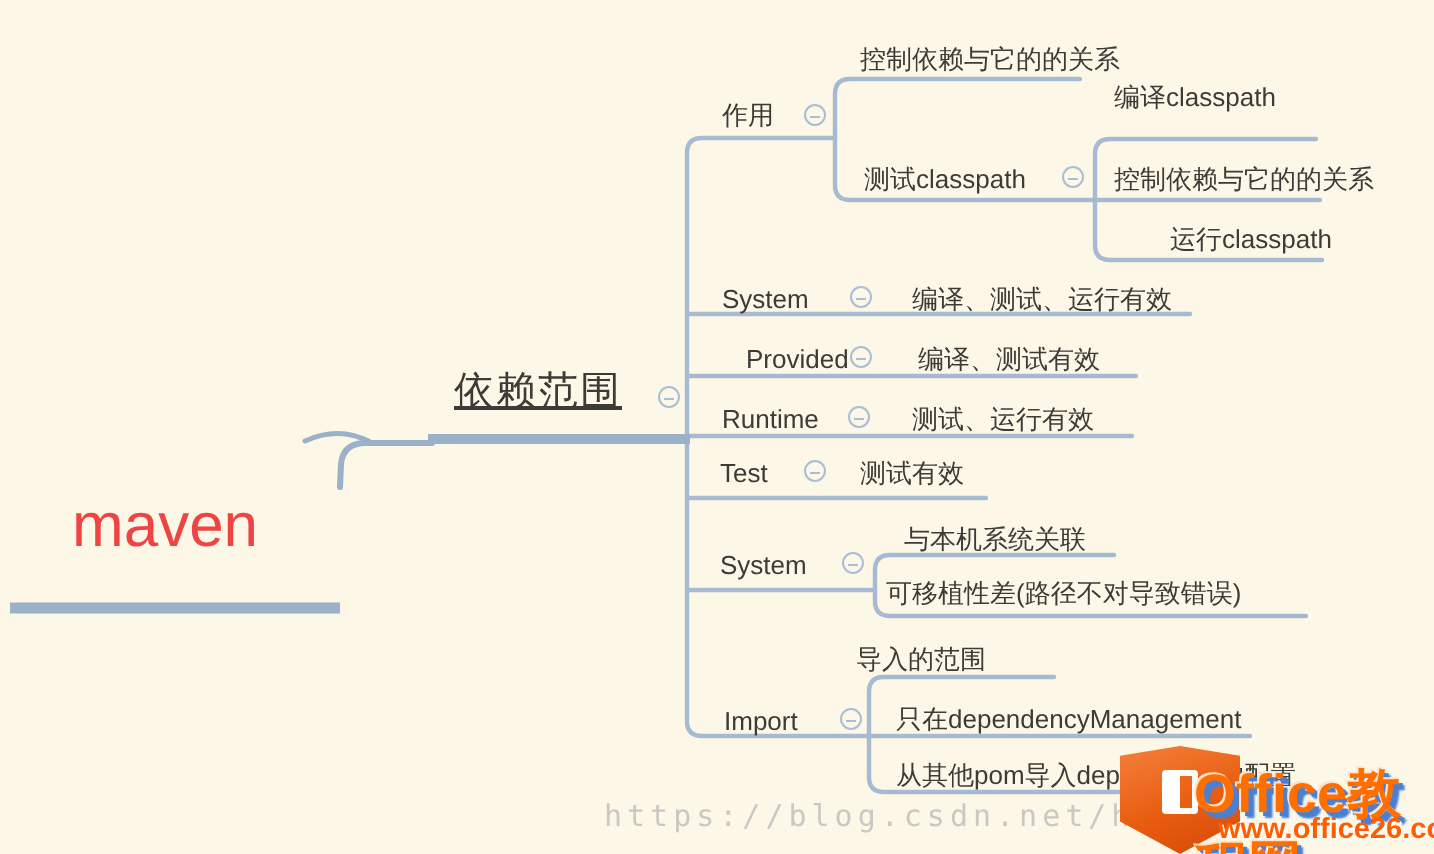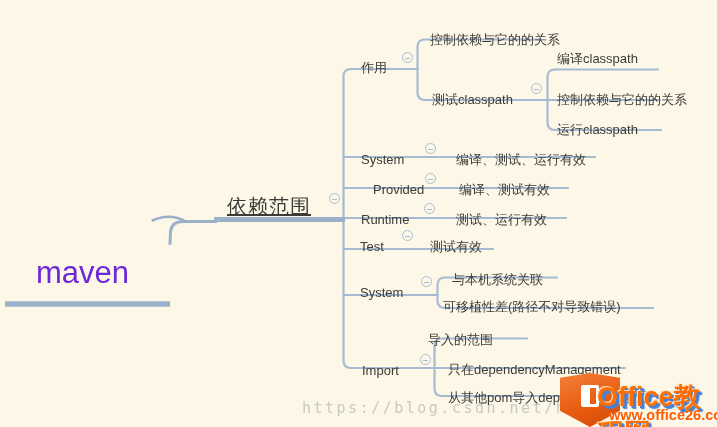--- a/index.html
+++ b/index.html
@@ -15,24 +15,24 @@
   html,body{margin:0;padding:0;}
   body{
     width:717px;height:427px;position:relative;overflow:hidden;
     background:var(--bg);
     font-family:"Liberation Sans", sans-serif;
     color:var(--text);
   }
   #lines{position:absolute;left:0;top:0;z-index:0;}
   .lbl{
     position:absolute;z-index:2;white-space:nowrap;
-    font-size:13px;line-height:15px;color:var(--text);margin-top:10px;
+    font-size:13px;line-height:15px;color:var(--text);
   }
   .lbl.big{font-size:20px;line-height:22px;letter-spacing:1px;text-decoration:underline;}
-  .lbl.root{font-size:31px;line-height:34px;color:#6d28d9;text-align:center;}
+  .lbl.root{font-size:31px;line-height:34px;color:#ef4444;text-align:center;}
   .badge{
     position:absolute;z-index:2;width:11px;height:11px;box-sizing:border-box;
     border:1px solid var(--badge);border-radius:50%;background:var(--bg);
   }
   .badge i{
     position:absolute;left:2px;top:4.5px;width:5px;height:1.5px;
     background:var(--badge);display:block;
   }
   .watermark{
     position:absolute;z-index:1;left:302px;top:399px;
@@ -111,21 +111,21 @@
 
 <div class="lbl" style="left:430px;top:22px">控制依赖与它的的关系</div>
 
 <div class="lbl" style="left:432px;top:82px">测试classpath</div>
 <span class="badge" style="left:531px;top:83px">
     <i></i>
   </span>
 
 <div class="lbl" style="left:557px;top:41px">编译classpath</div>
 <div class="lbl" style="left:557px;top:82px">控制依赖与它的的关系</div>
-<div class="lbl" style="left:557px;top:112px">运行classpath</div>
+<div class="lbl" style="left:585px;top:112px">运行classpath</div>
 
 <div class="lbl" style="left:361px;top:142px">System</div>
 <span class="badge" style="left:425px;top:143px">
     <i></i>
   </span>
 <div class="lbl" style="left:456px;top:142px">编译、测试、运行有效</div>
 
 <div class="lbl" style="left:373px;top:172px">Provided</div>
 <span class="badge" style="left:425px;top:173px">
     <i></i>

